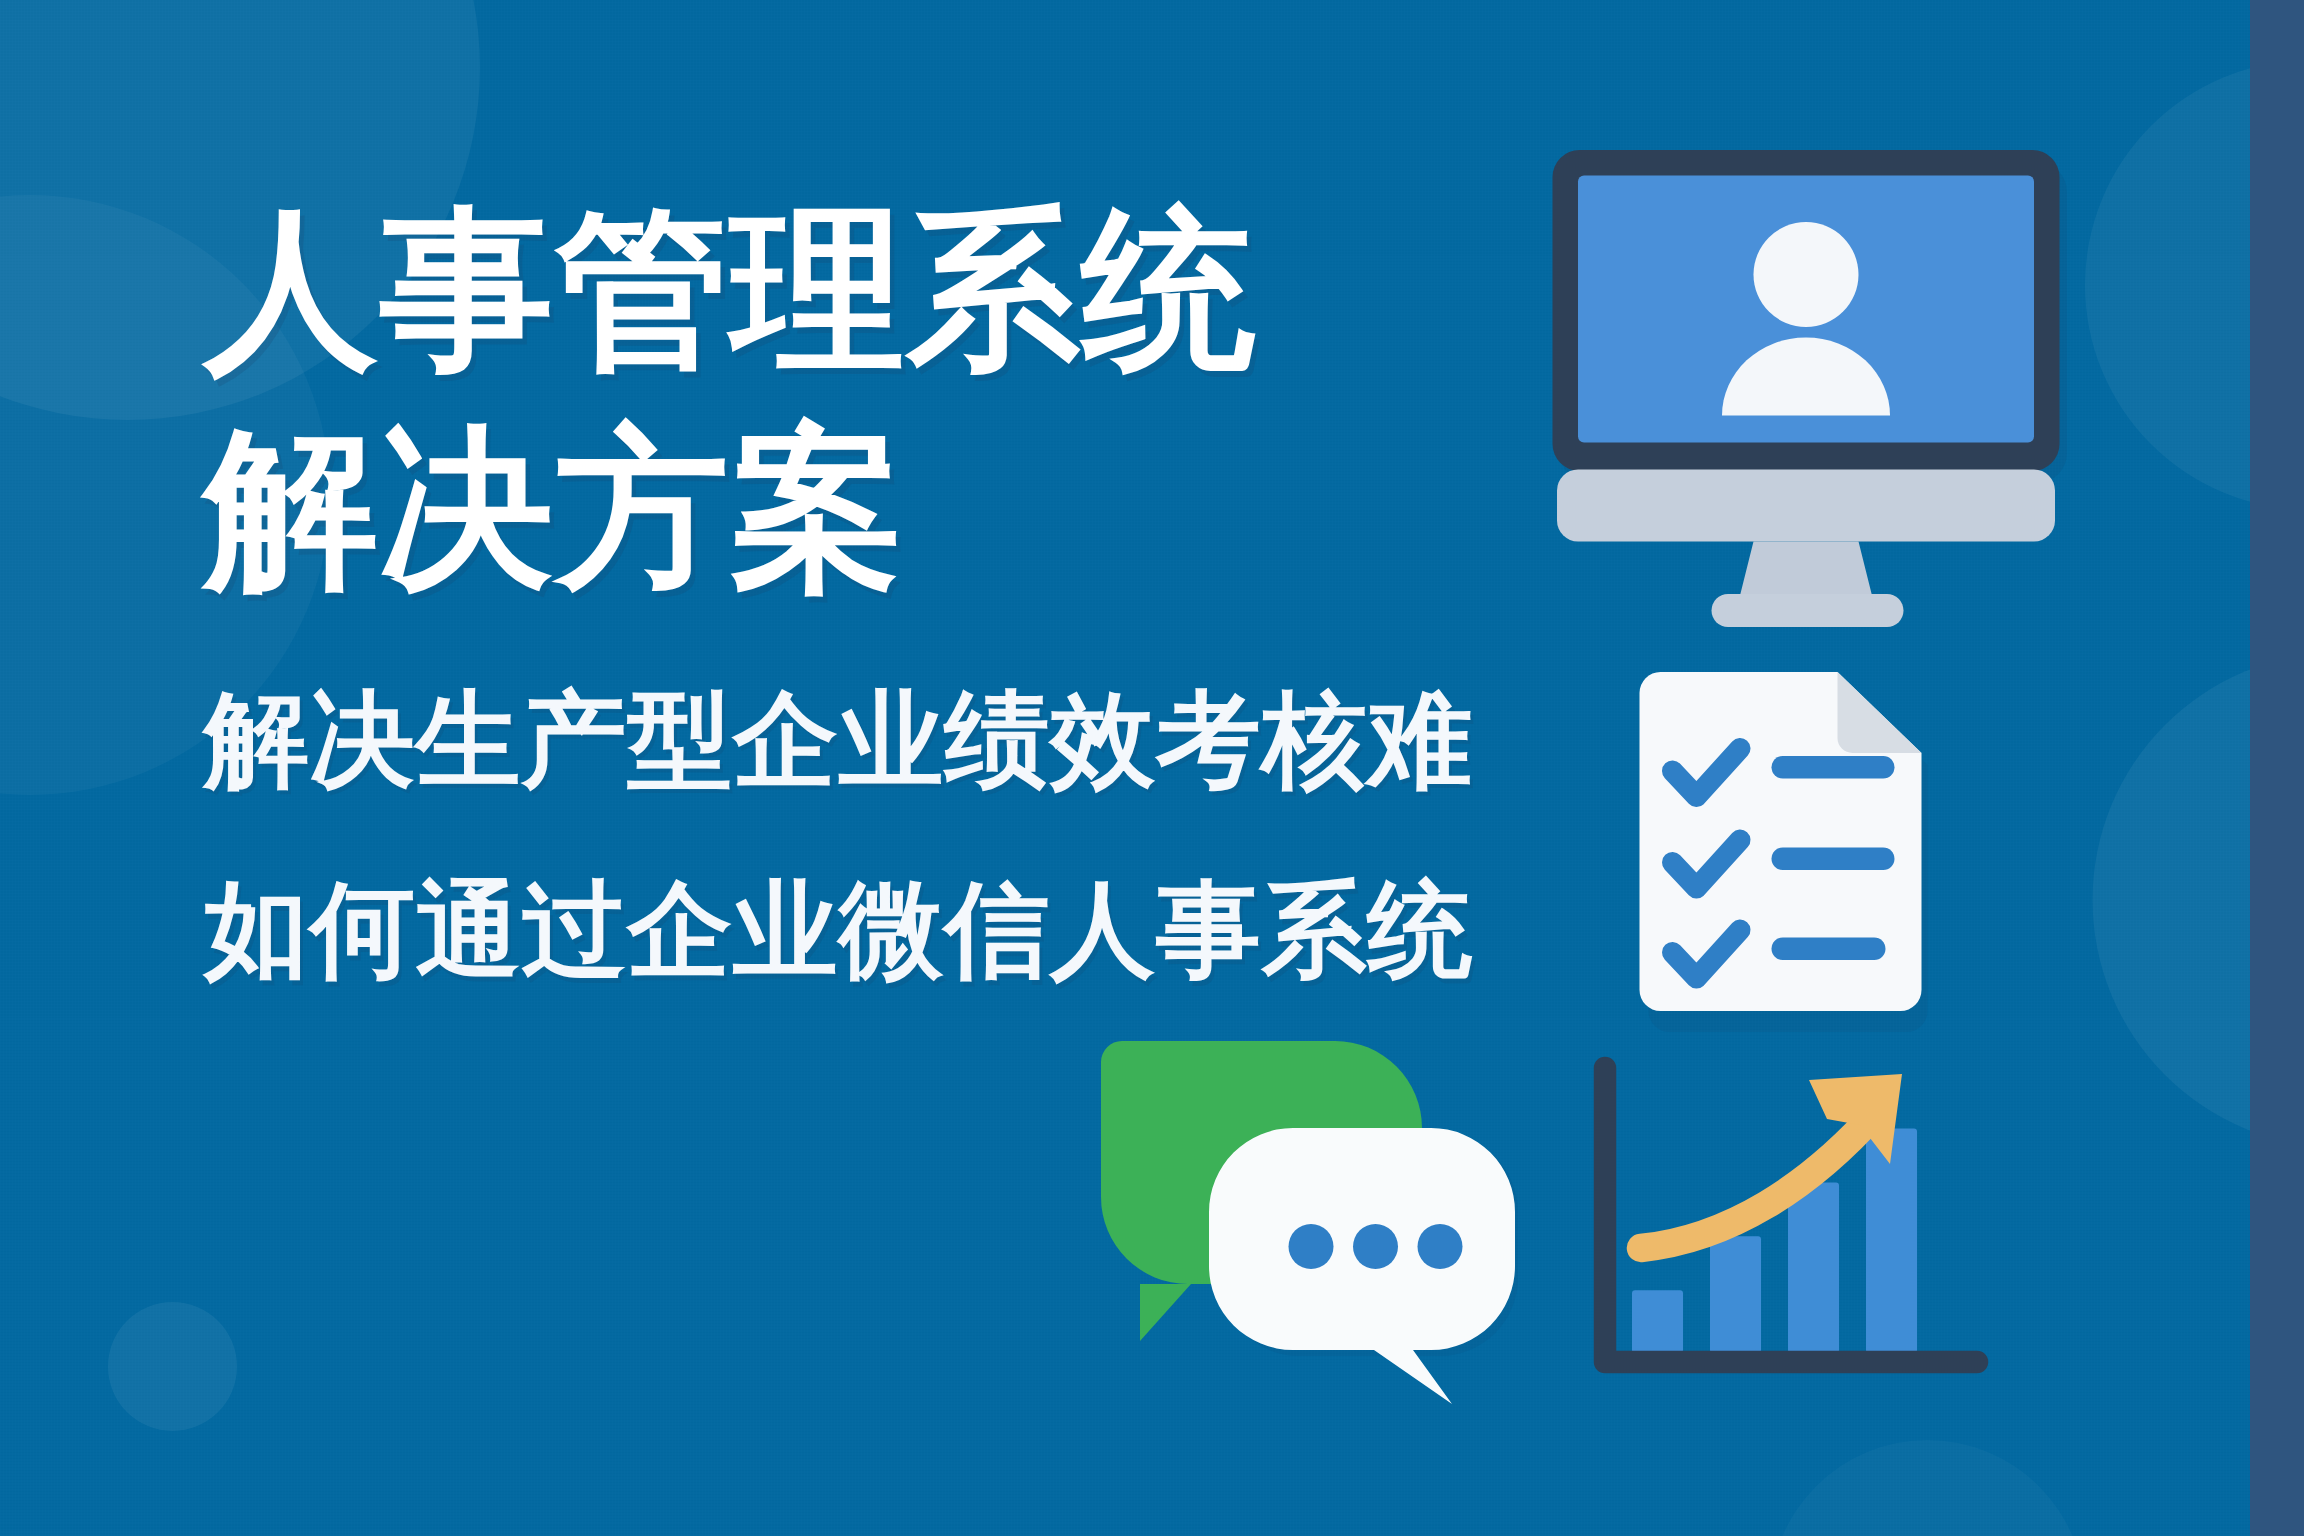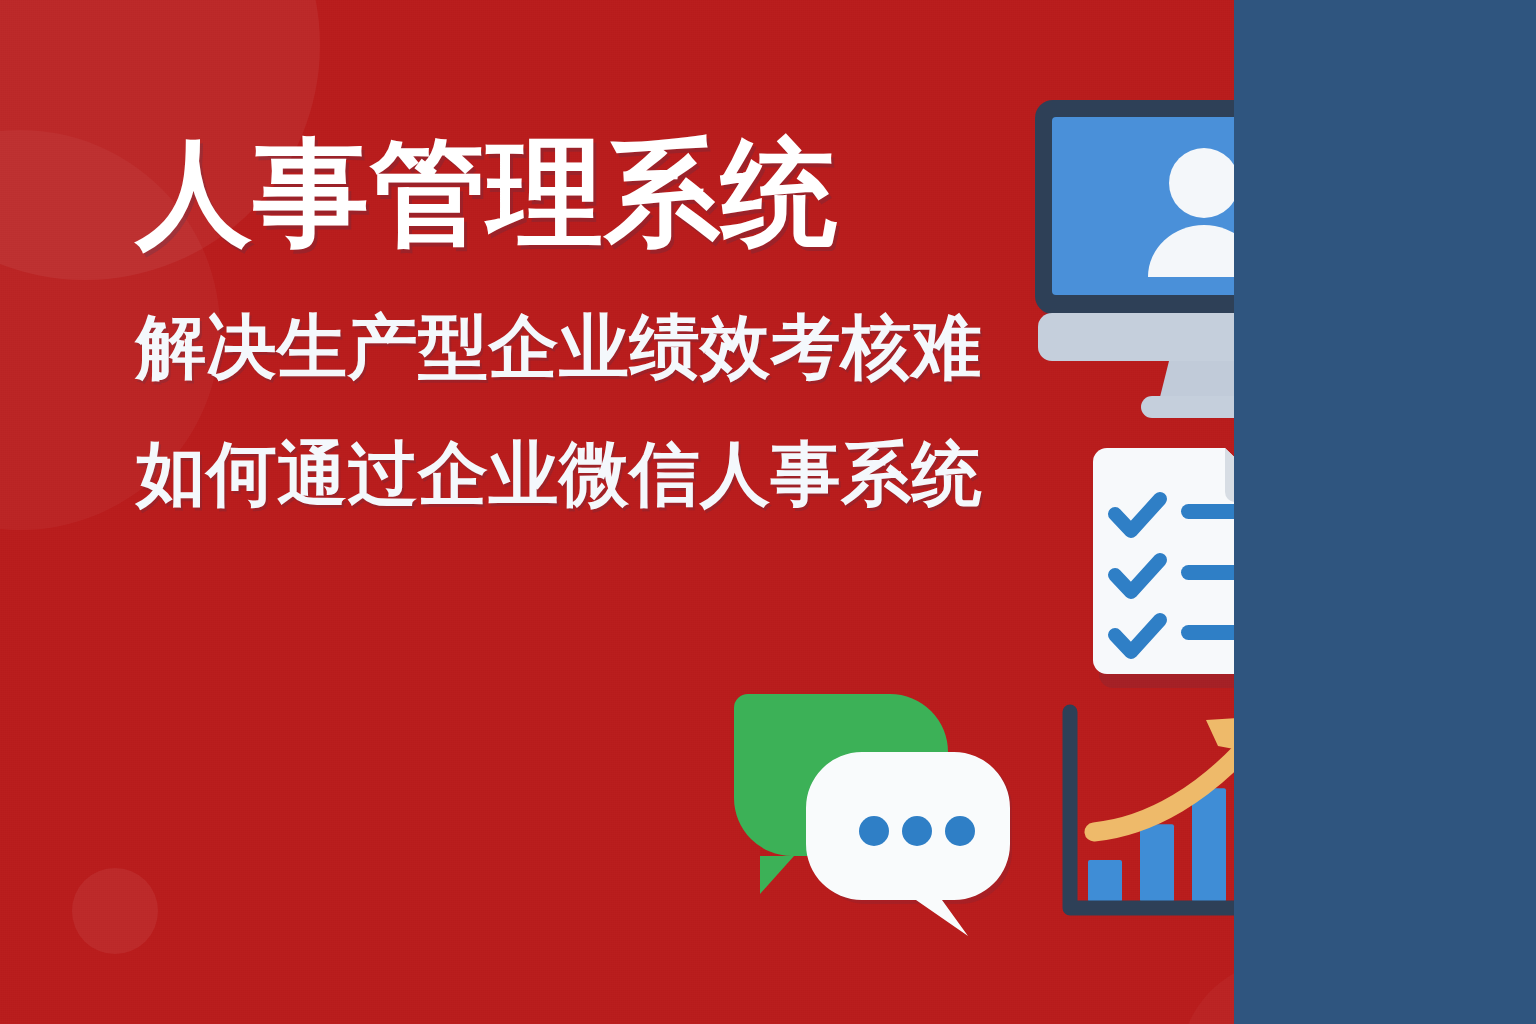--- a/index.html
+++ b/index.html
@@ -2,24 +2,24 @@
 <html lang="zh"><head>
 <meta charset="utf-8">
 <style>
   html, body {
     margin: 0;
     padding: 0;
     background: #2f557f;
   }
   #poster {
     position: relative;
-    width: 1234px;
+    width: 1500px;
     height: 1024px;
     overflow: hidden;
-    background: #b91c1c;
+    background: #0369a1;
     font-family: "Liberation Sans", "DejaVu Sans", sans-serif;
     -webkit-font-smoothing: antialiased;
   }
 
   
   .bg-circle {
     position: absolute;
     border-radius: 50%;
     background: #ffffff;
     opacity: 0.055;
@@ -89,20 +89,21 @@
   <div class="bg-circle c1"></div>
   <div class="bg-circle c2"></div>
   <div class="bg-circle c3"></div>
   <div class="bg-circle c4"></div>
   <div class="bg-circle c5"></div>
   <div class="bg-circle c6"></div>
   <div id="grain"></div>
 
   <div class="text-block">
     <div class="headline">人事管理系统</div>
+    <div class="headline">解决方案</div>
     <div class="subline">解决生产型企业绩效考核难</div>
     <div class="subline">如何通过企业微信人事系统</div>
   </div>
 
   <div class="icon" id="monitor-icon">
     <svg viewBox="0 0 370 318">
       <g opacity=".13">
         <rect x="5" y="8" width="338" height="214" rx="20" fill="#173e68"></rect>
       </g>
 

